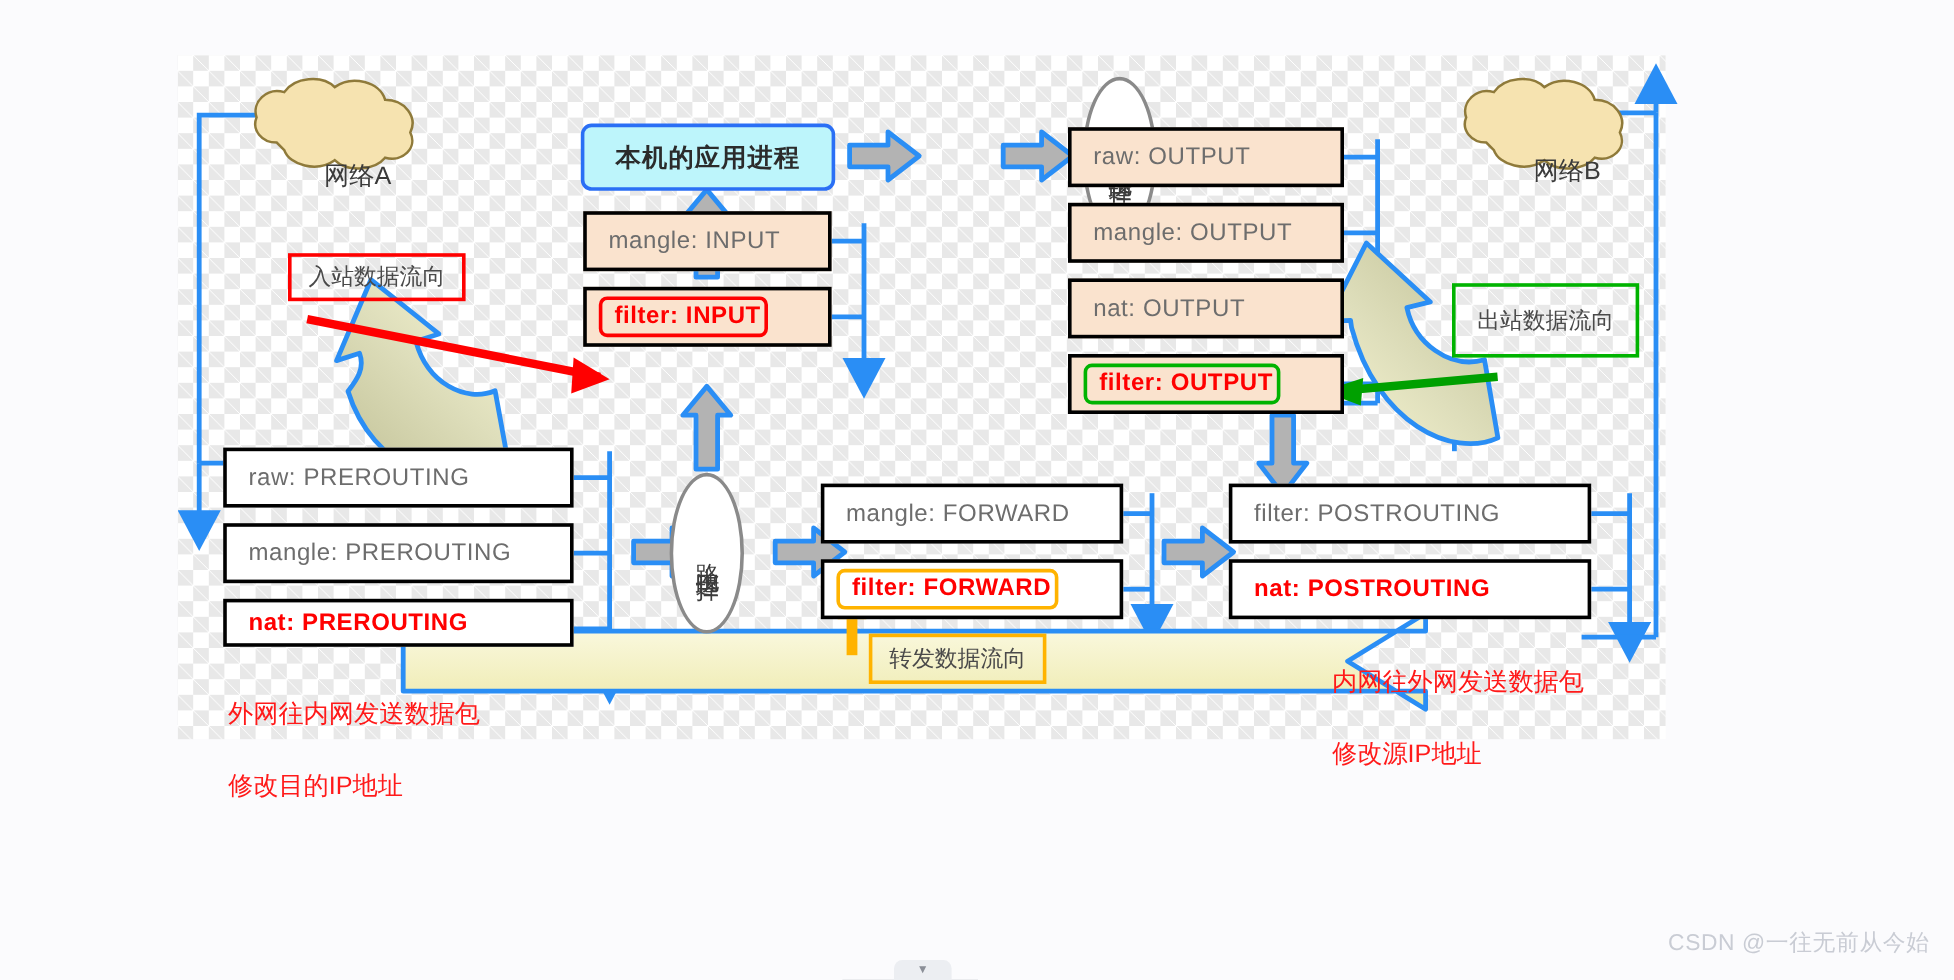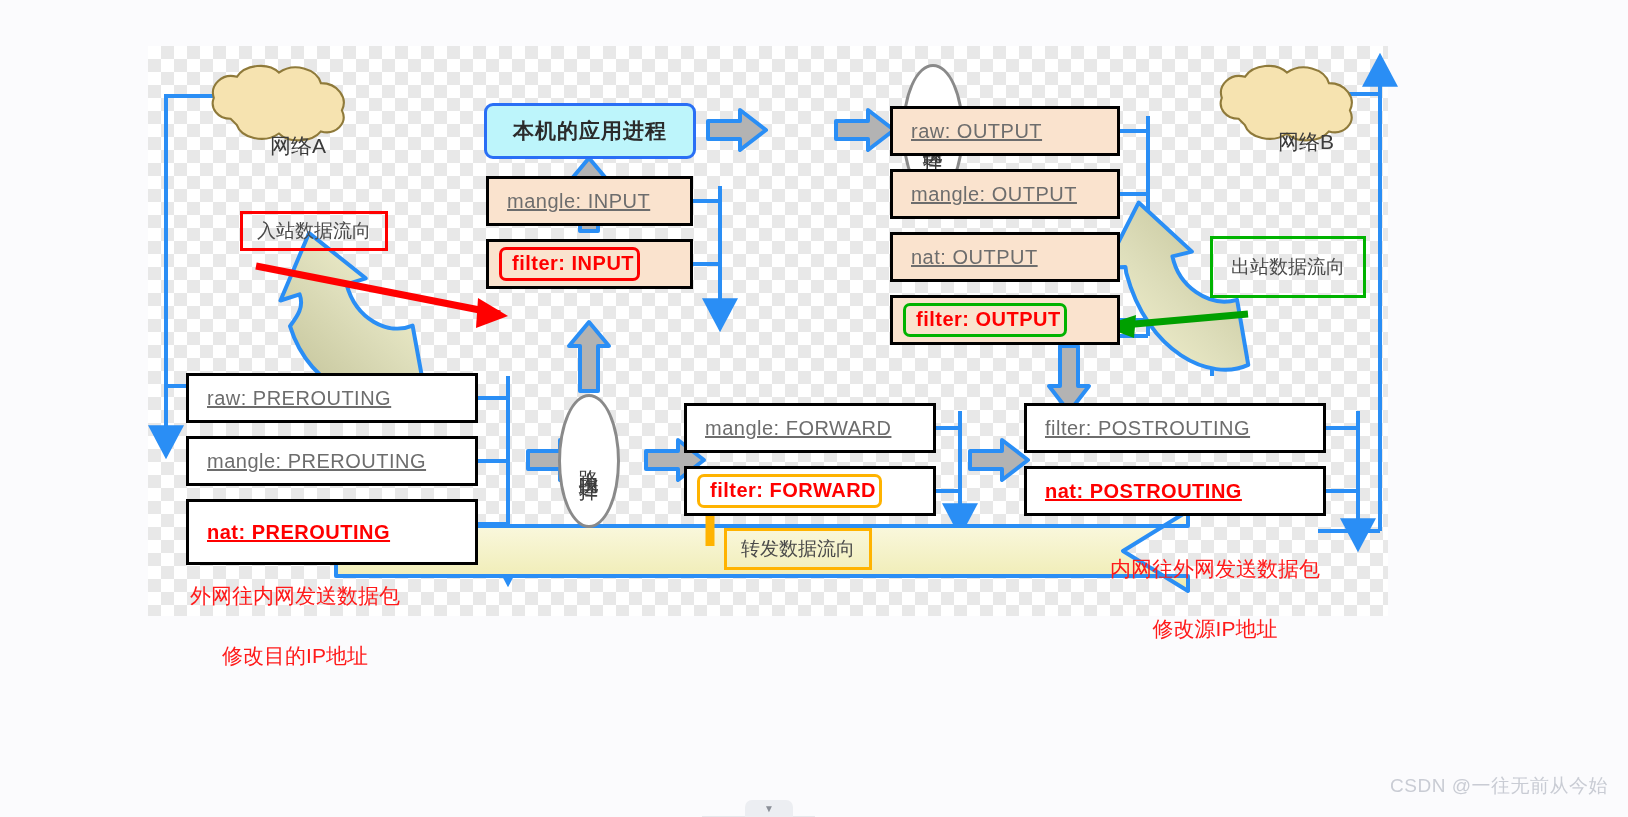--- a/index.html
+++ b/index.html
@@ -28,21 +28,21 @@
   .chain{
     border:3px solid #000;
     display:flex;align-items:center;
     padding-left:18px;
     box-sizing:border-box;
     font-size:20px;
     letter-spacing:.5px;
   }
   .chain.peach{background:#fae3ce;}
   .chain.plain{background:#ffffff;}
-  .chain .lbl{color:#6d6d6d;white-space:nowrap;text-decoration:underline;}
+  .chain .lbl{color:#6d6d6d;white-space:nowrap;}
   .chain .lbl.red{color:#ff0000;font-weight:bold;}
   .chain .hl{
     display:inline-block;padding:2px 3px 3px 10px;
     color:#ff0000;font-weight:bold;white-space:nowrap;
     border-radius:7px;
   }
   .chain .hl.red{border:3px solid #ff0000;}
   .chain .hl.green{border:3px solid #00b300;}
   .chain .hl.gold{border:3px solid #ffb300;}
 
@@ -56,21 +56,21 @@
   .callout{
     display:flex;align-items:center;justify-content:center;
     font-size:19px;color:#4a4a4a;background:transparent;box-sizing:border-box;
   }
   .callout.red{border:3px solid #ff0000;}
   .callout.green{border:3px solid #00b300;}
   .callout.gold{border:3px solid #ffb300;}
 
   
   .redtext{
-    position:absolute;color:#ff1a1a;font-size:21px;line-height:30px;white-space:pre-line;text-align:center;
+    position:absolute;color:#ff1a1a;font-size:21px;line-height:30px;white-space:pre-line;
   }
   
   .oval{
     border:3px solid #8a8a8a;border-radius:50%;background:#fff;
     display:flex;align-items:center;justify-content:center;
     font-size:20px;color:#3c3c3c;line-height:26px;
     writing-mode:vertical-rl;letter-spacing:4px;
   }
   
   #watermark{
@@ -248,21 +248,21 @@
   <div class="node oval" style="left:410px;top:348px;width:62px;height:134px;">
     <span>路由选择</span>
   </div>
 
   <div class="node chain plain" style="left:38px;top:327px;width:292px;height:50px;">
     <span class="lbl">raw: PREROUTING</span>
   </div>
   <div class="node chain plain" style="left:38px;top:390px;width:292px;height:50px;">
     <span class="lbl">mangle: PREROUTING</span>
   </div>
-  <div class="node chain plain" style="left:38px;top:453px;width:292px;height:66px;">
+  <div class="node chain plain" style="left:38px;top:453px;width:292px;height:40px;">
     <span class="lbl red">nat: PREROUTING</span>
   </div>
 
   <div class="node chain peach" style="left:338px;top:130px;width:207px;height:50px;">
     <span class="lbl">mangle: INPUT</span>
   </div>
   <div class="node chain peach" style="left:338px;top:193px;width:207px;height:50px;padding-left:10px;">
     <span class="hl red">filter: INPUT</span>
   </div>
 

